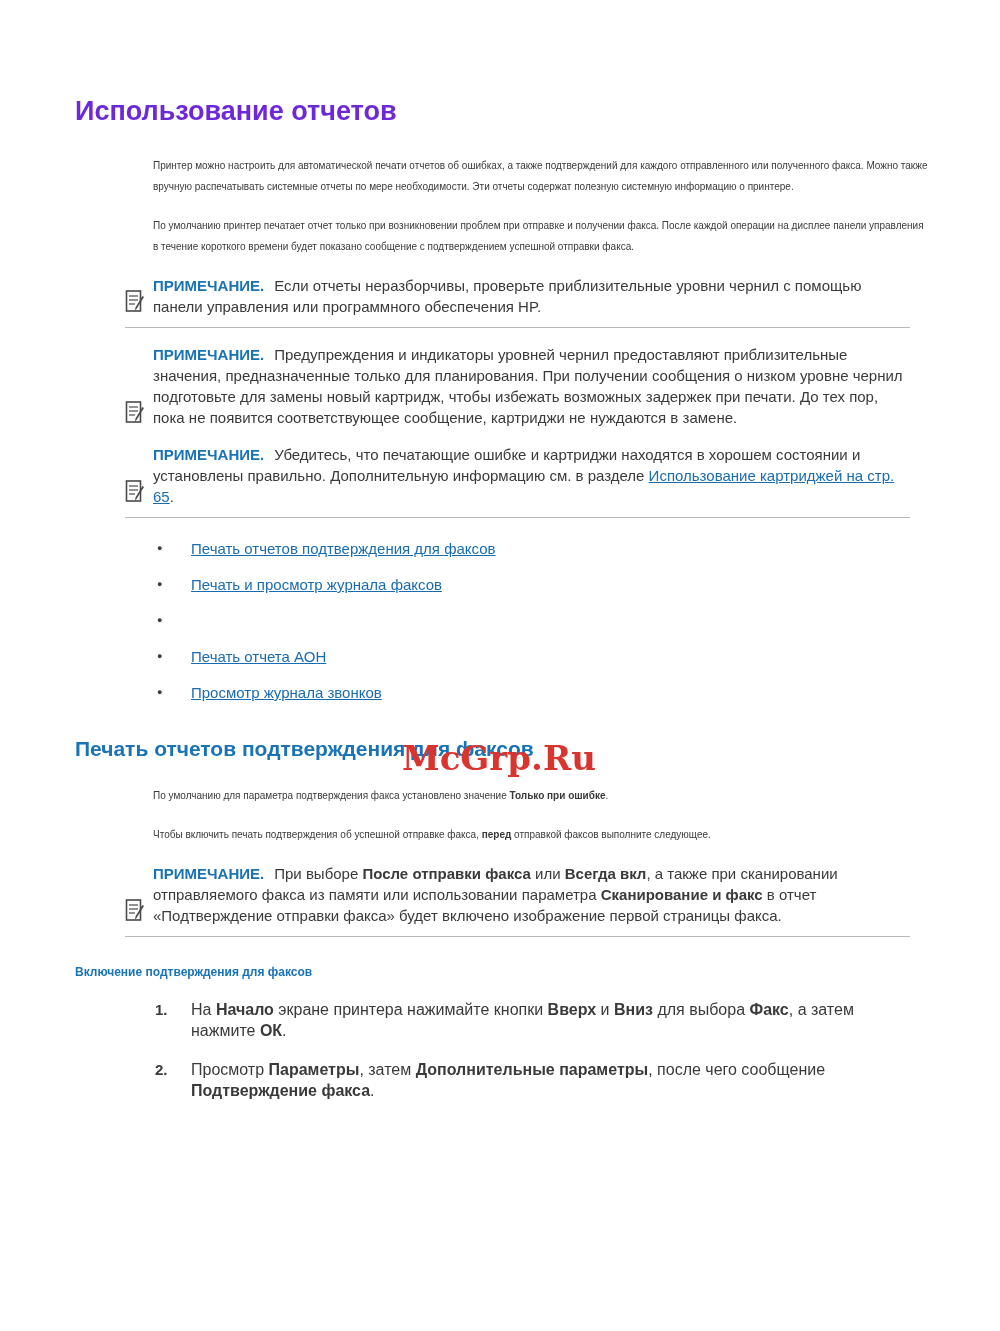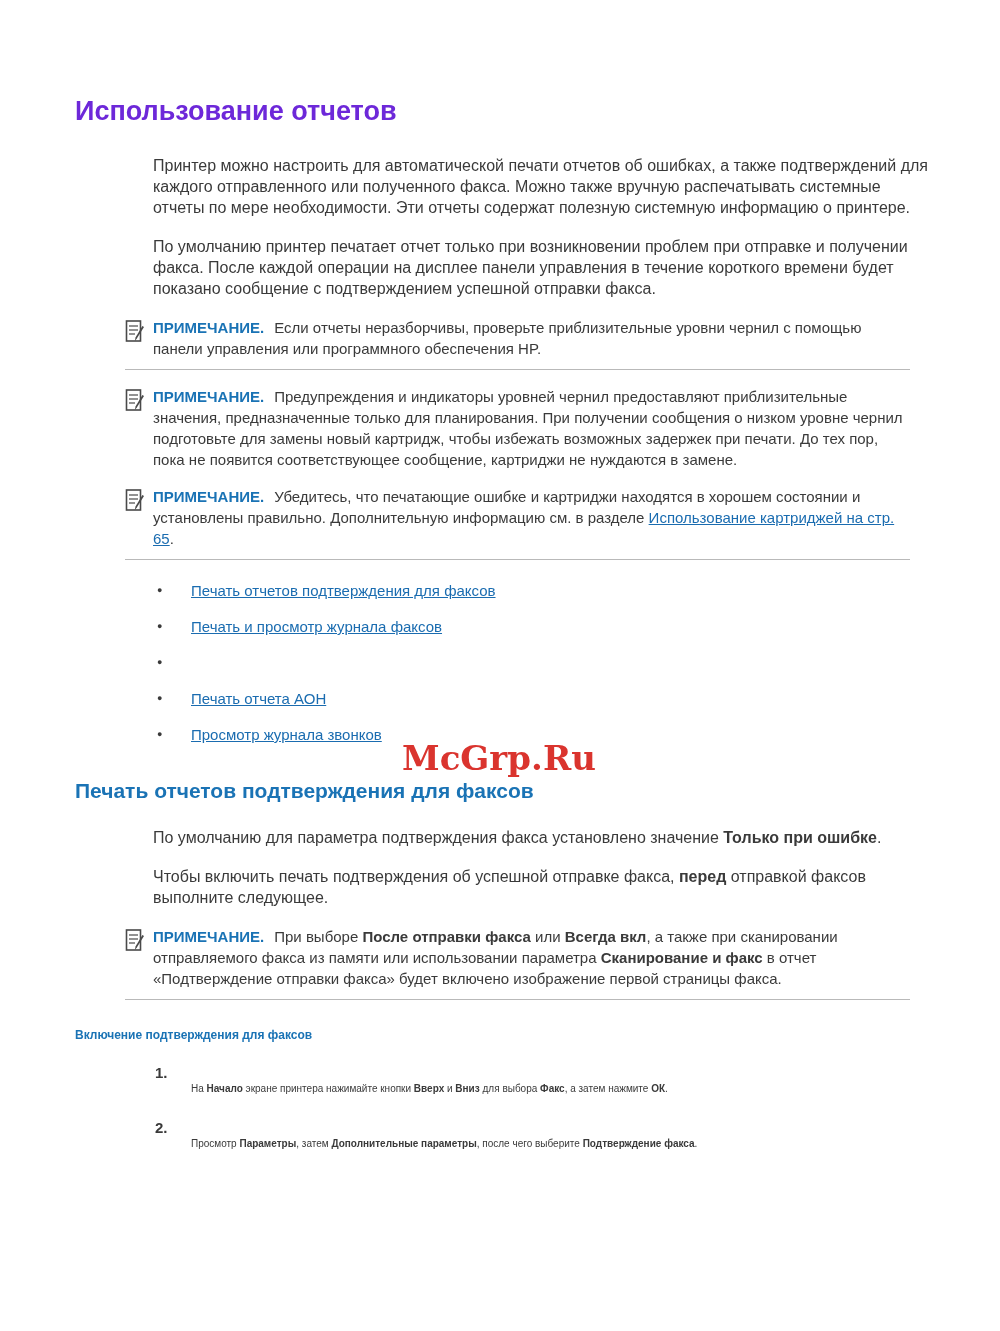--- a/index.html
+++ b/index.html
@@ -23,26 +23,26 @@
     font-size:21px; font-weight:bold;
     margin:34px 90px 24px 75px;
   }
   h3.sub-heading {
     color:#1a73b5;
     font-size:12px; font-weight:bold;
     margin:28px 90px 20px 75px;
   }
 
   p.body-text {
-    font-size:16px; line-height:21px;
+    font-size:10px; line-height:21px;
     margin:0 70px 18px 153px;
   }
 
   .note {
-    display:flex; align-items:flex-start;
+    display:flex; align-items:flex-end;
     margin:16px 90px 10px 125px;
   }
   .note-icon { flex:0 0 20px; margin-top:2px; }
   .note-body { font-size:15px; line-height:21px; margin-left:8px; }
   .note-label { color:#1a73b5; font-weight:bold; margin-right:10px; }
 
   hr.rule {
     border:none; border-top:1px solid #b9b9b9;
     margin:4px 90px 16px 125px;
   }
@@ -54,21 +54,21 @@
     margin-right:20px; color:#3a3a3a;
   }
   a.link, a.inline-link {
     color:#1a6cb0; text-decoration:underline;
     font-size:15px; line-height:21px; cursor:pointer;
   }
 
   ol.steps { list-style:none; margin:0 90px 0 155px; }
   ol.steps li { display:flex; margin-bottom:18px; }
   .step-num { font-weight:bold; flex:0 0 36px; font-size:15px; line-height:21px; }
-  .step-text { font-size:10px; line-height:21px;margin-top:16px; }
+  .step-text { font-size:16px; line-height:21px; }
 
   .watermark {
     position:absolute; left:402px; top:642px;
     font-family:"DejaVu Serif", serif;
     font-weight:bold; font-size:34px;
     color:#da342e;
     pointer-events:none;
   }
 
   b { font-weight:bold; }
@@ -168,19 +168,19 @@
 
   <h3 class="sub-heading">Включение подтверждения для факсов</h3>
 
   <ol class="steps">
     <li>
       <span class="step-num">1.</span>
       <span class="step-text"><span>На </span><b>Начало</b><span> экране принтера нажимайте кнопки </span><b>Вверх</b><span> и </span><b>Вниз</b><span> для выбора </span><b>Факс</b><span>, а затем нажмите </span><b>ОК</b><span>.</span></span>
     </li>
     <li>
       <span class="step-num">2.</span>
-      <span class="step-text"><span>Просмотр </span><b>Параметры</b><span>, затем </span><b>Дополнительные параметры</b><span>, после чего выберите </span><b>Подтверждение факса</b><span>.</span></span>
+      <span class="step-text"><span>Просмотр </span><b>Параметры</b><span>, затем </span><b>Дополнительные параметры</b><span>, после чего сообщение </span><b>Подтверждение факса</b><span>.</span></span>
     </li>
   </ol>
 
   <div class="watermark">McGrp.Ru</div>
 
 </div>
 
 </body></html>

